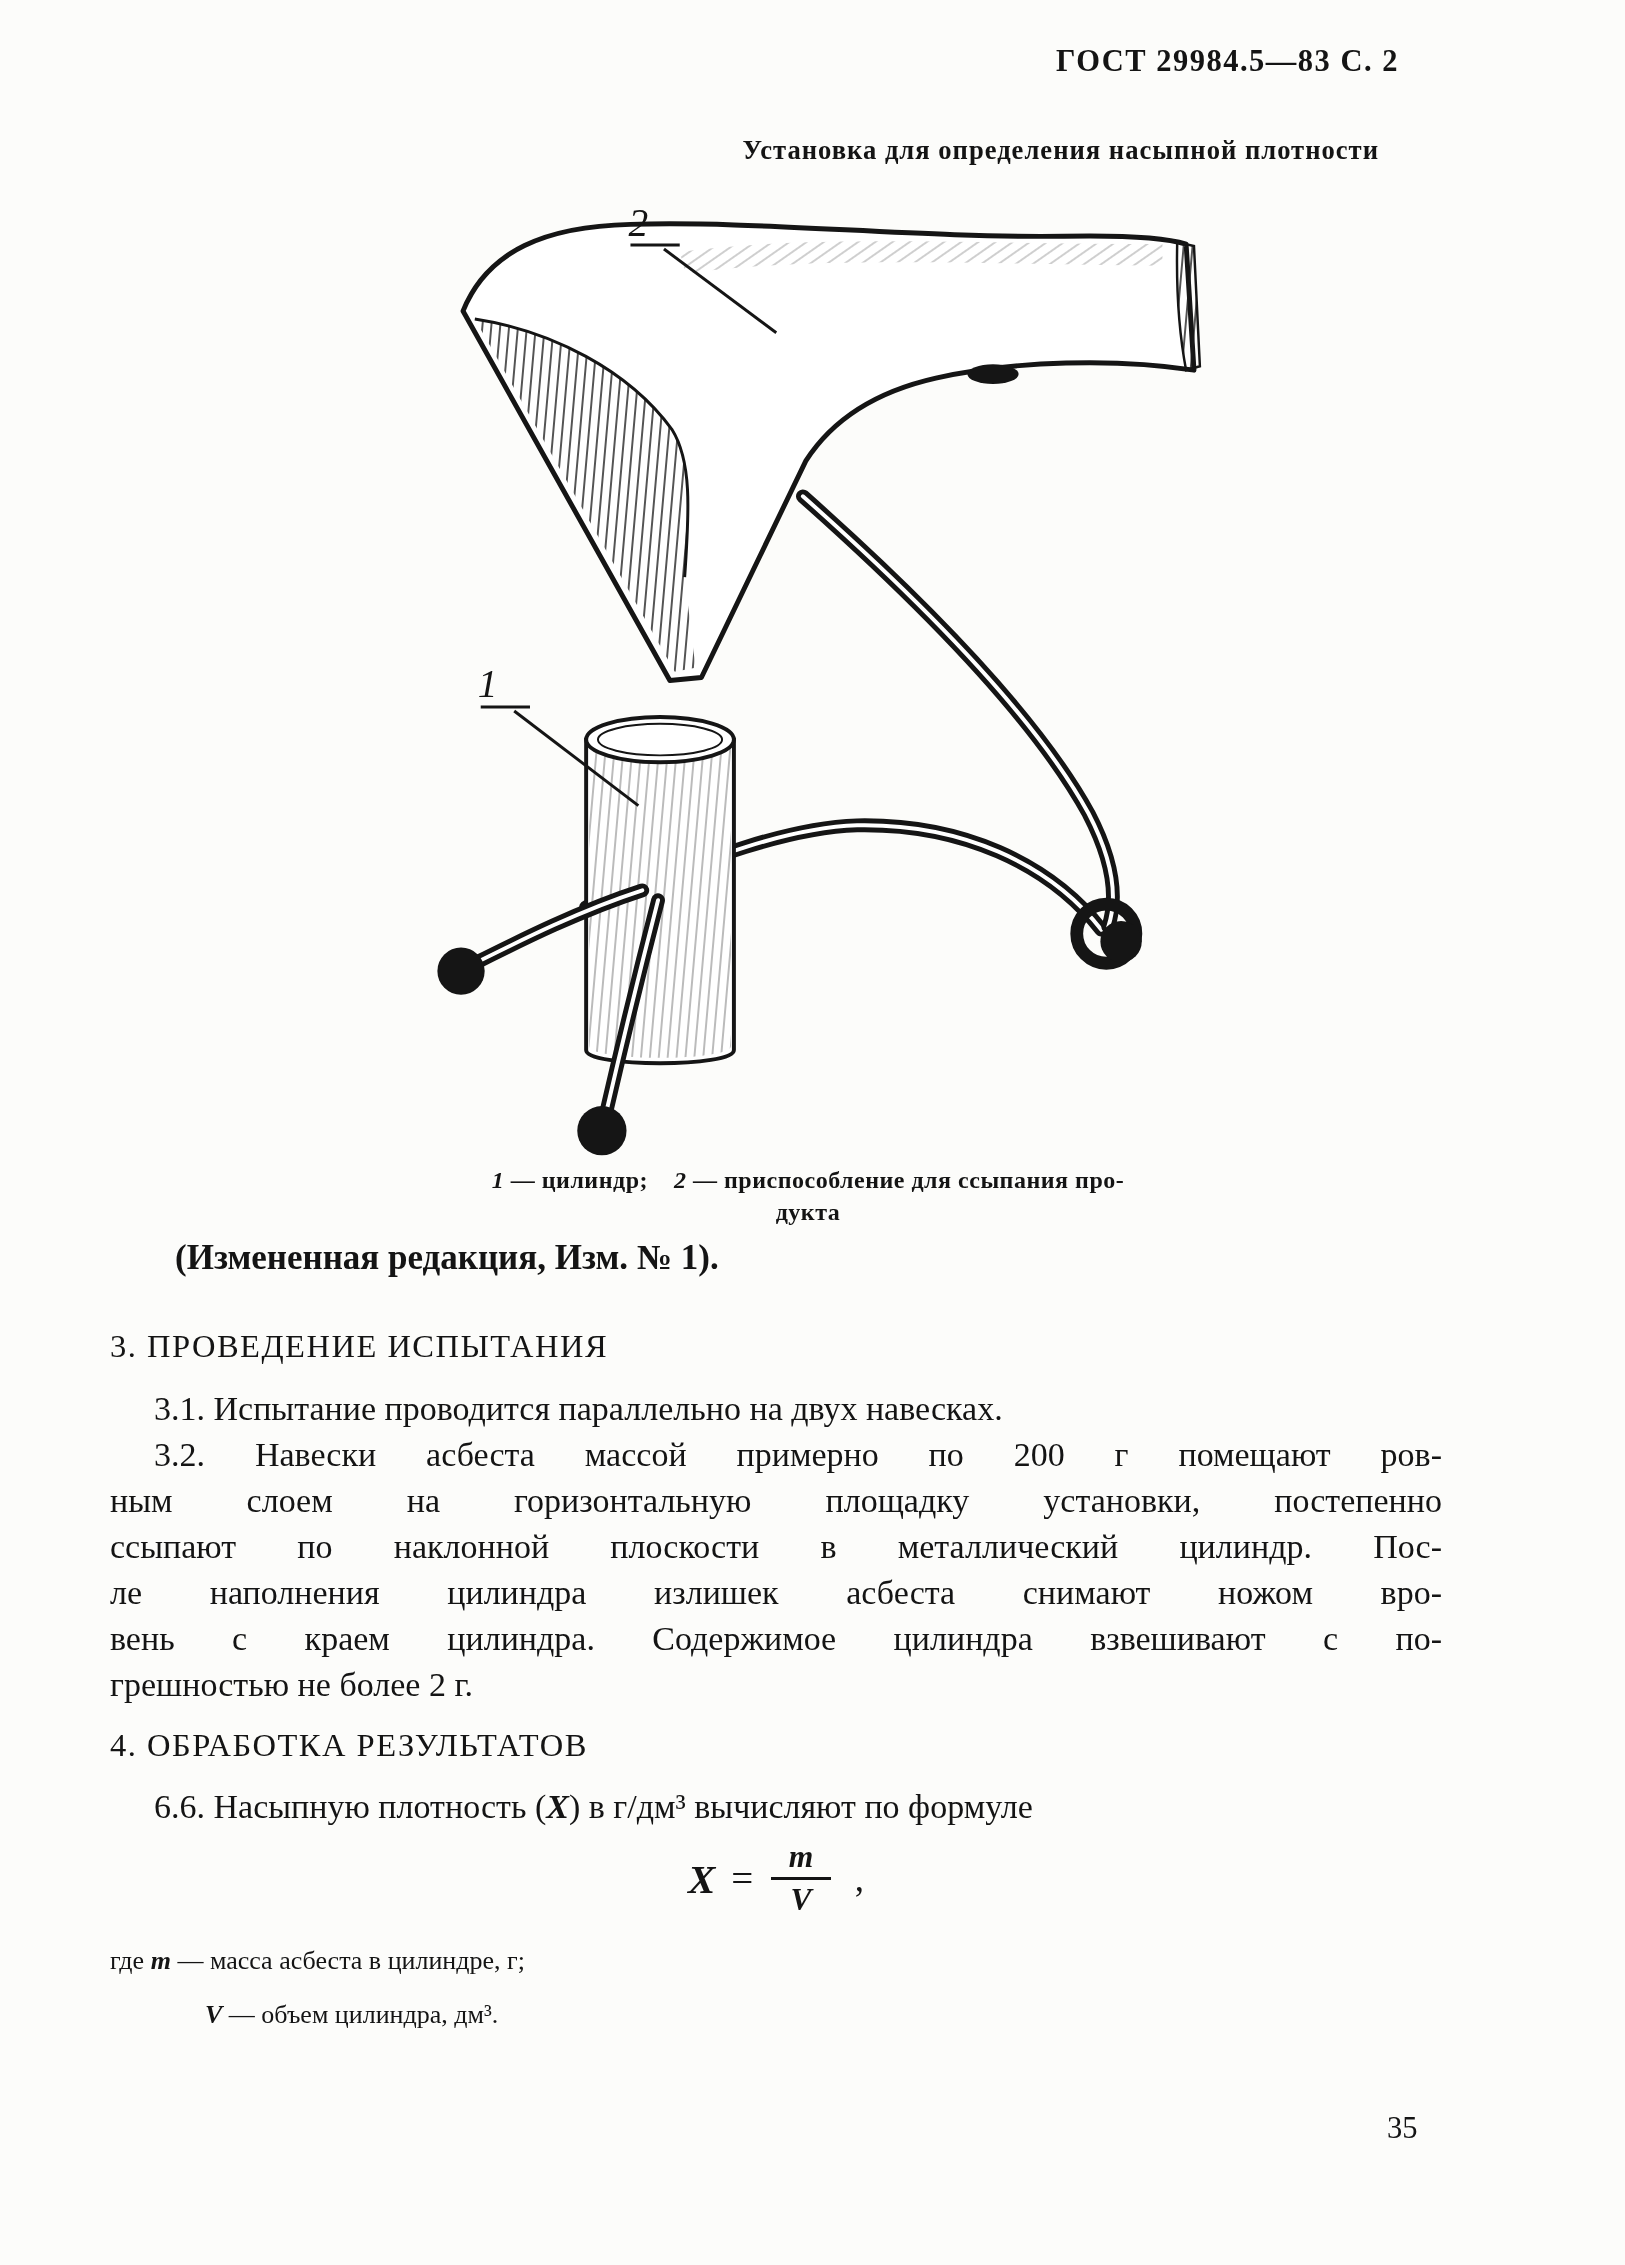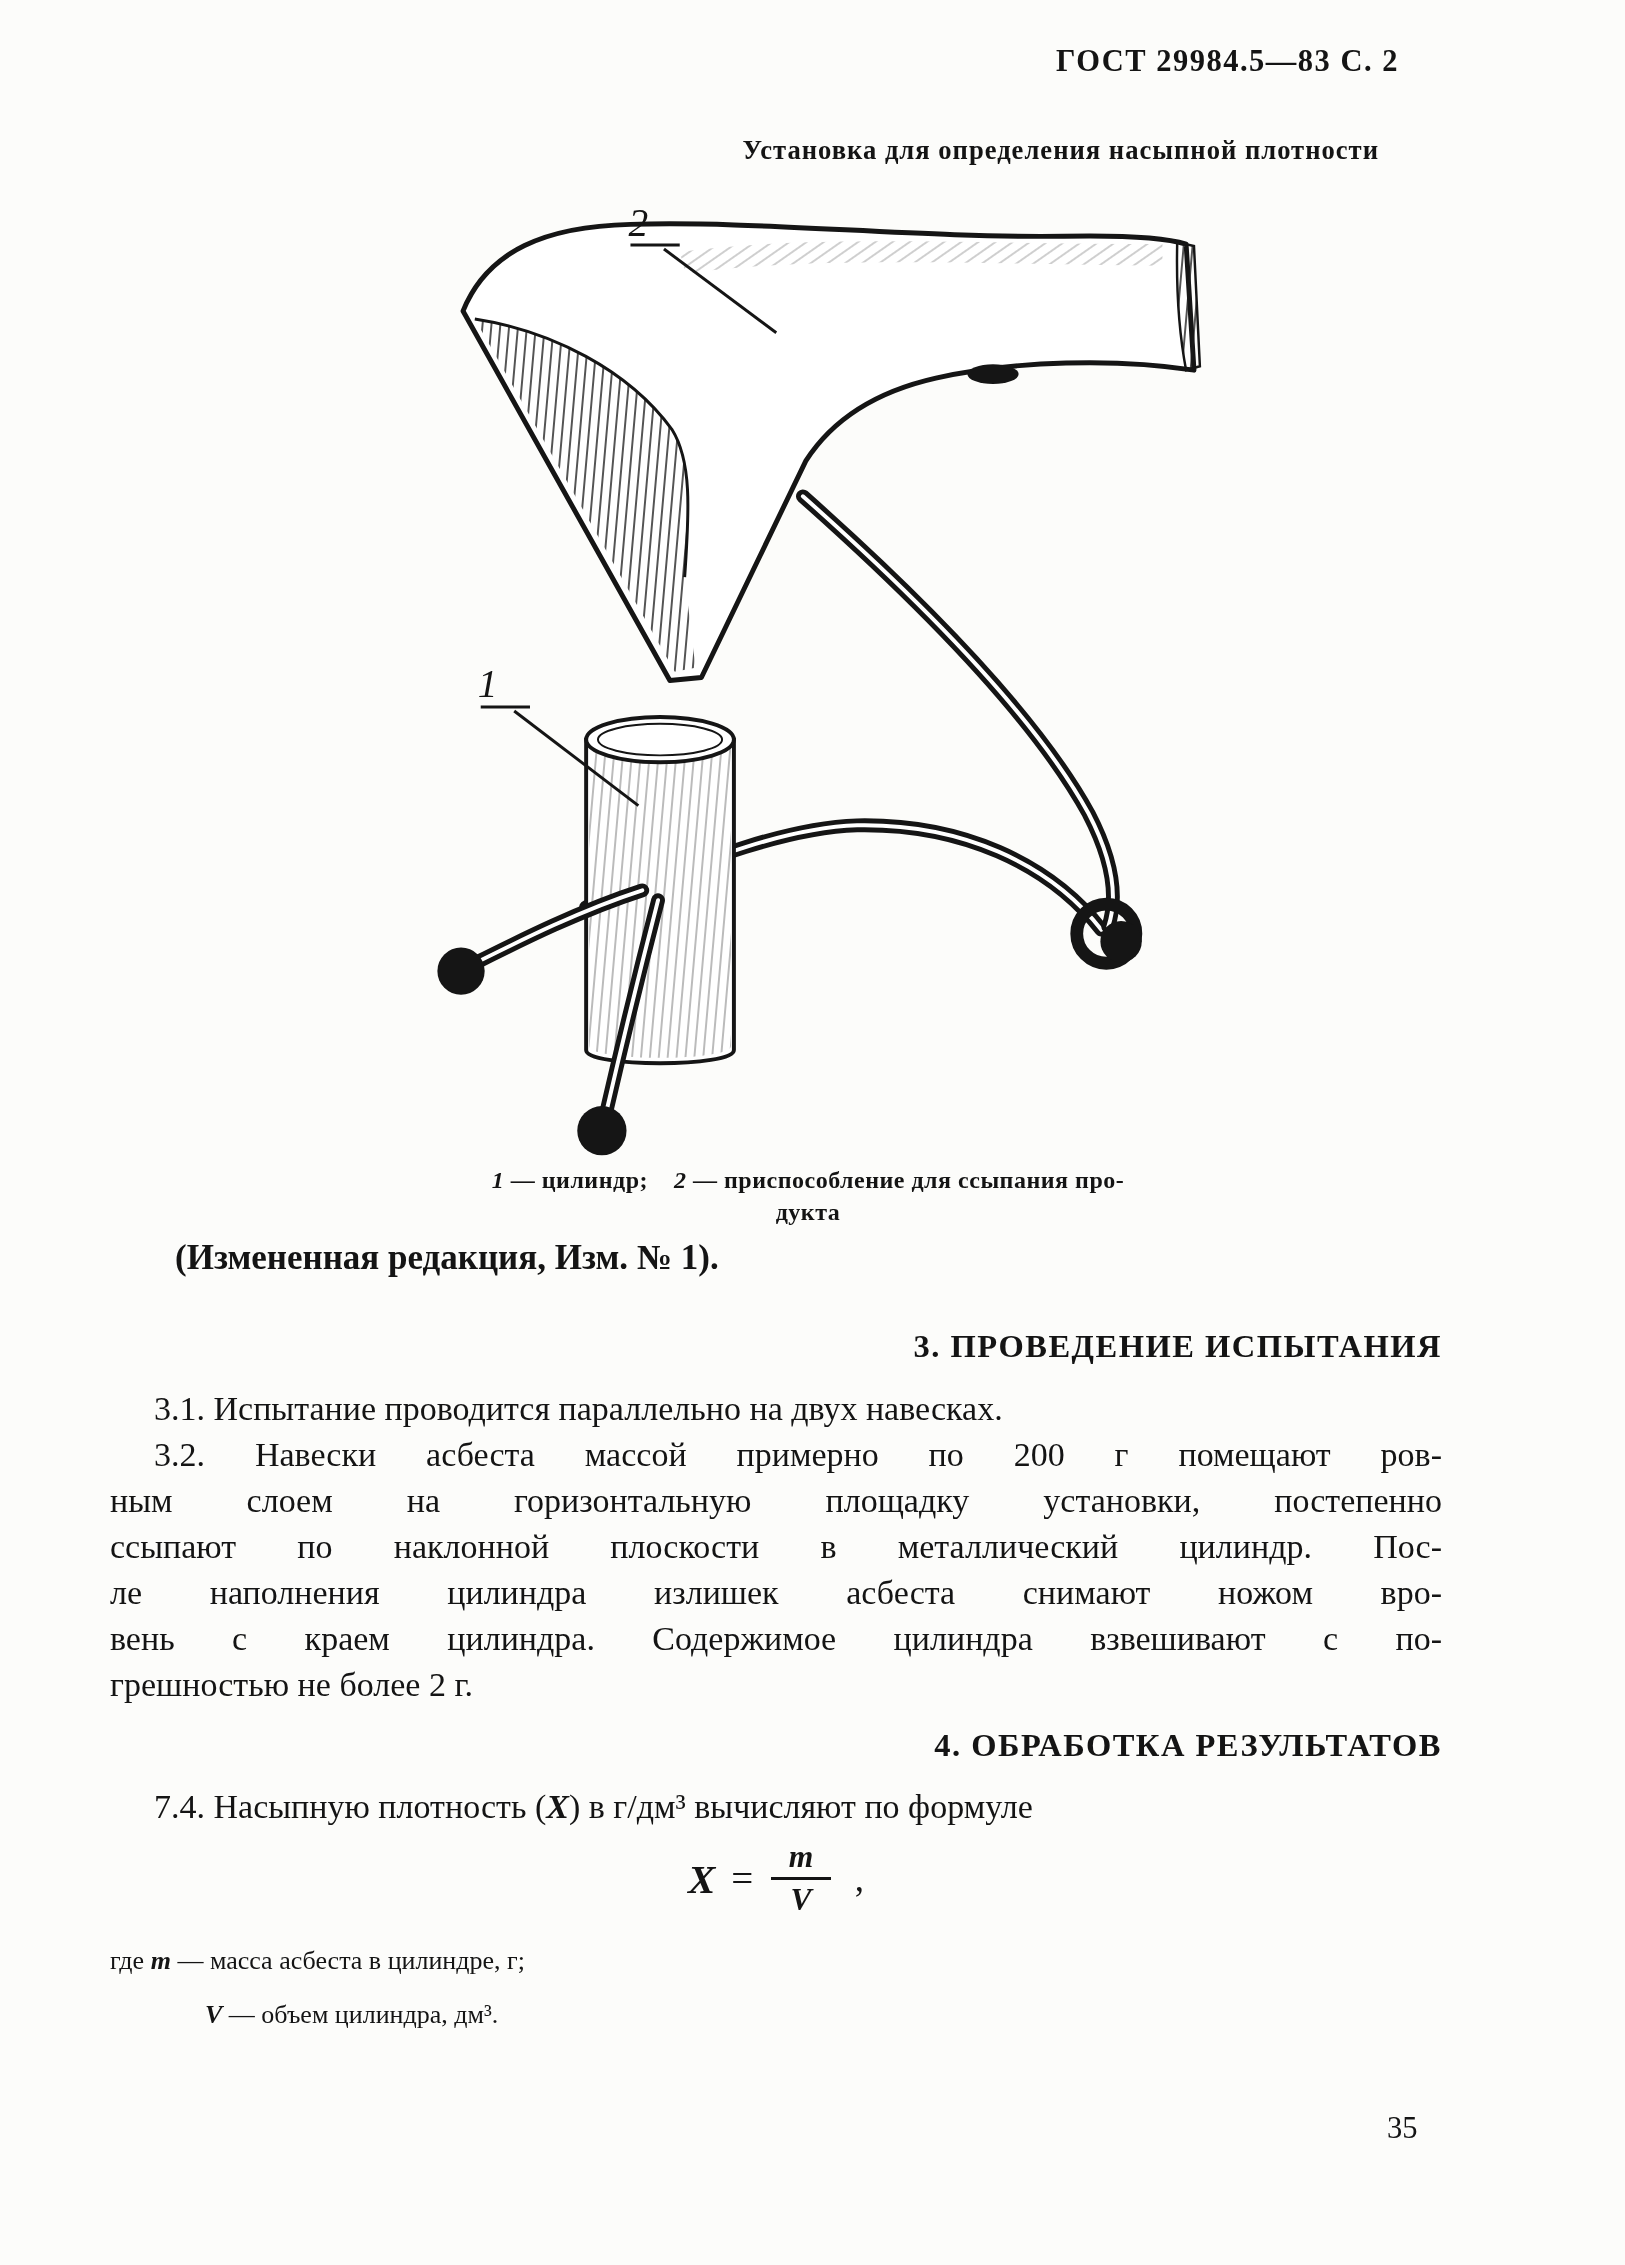--- a/index.html
+++ b/index.html
@@ -23,21 +23,21 @@
   .caption {
     position:absolute; top:1154px; left:296px; width:1024px;
     text-align:center; font-weight:700; font-size:24px; line-height:31.5px; letter-spacing:0.5px;
   }
   .revision {
     position:absolute; top:1227px; left:175px;
     font-weight:700; font-size:35px;
   }
   .h-sec {
     position:absolute; left:110px; width:1332px;
-    text-align:right; font-weight:700; font-size:32.5px; letter-spacing:1.5px;
+    text-align:left; font-weight:400; font-size:32.5px; letter-spacing:1.5px;
   }
   .h3 { top:1317px; }
   .h4 { top:1716px; }
   .body3 {
     position:absolute; top:1375px; left:110px; width:1332px;
     font-size:34px; line-height:46px;
   }
   .p31 { text-indent:44px; }
   .jline { text-align:justify; text-align-last:justify; }
   .jline.first { text-indent:44px; }
@@ -157,21 +157,21 @@
     <div class="jline first">3.2. Навески асбеста массой примерно по 200 г помещают ров-</div>
     <div class="jline">ным слоем на горизонтальную площадку установки, постепенно</div>
     <div class="jline">ссыпают по наклонной плоскости в металлический цилиндр. Пос-</div>
     <div class="jline">ле наполнения цилиндра излишек асбеста снимают ножом вро-</div>
     <div class="jline">вень с краем цилиндра. Содержимое цилиндра взвешивают с по-</div>
     <div class="jline last">грешностью не более 2 г.</div>
   </div>
 
   <div class="h-sec h4">4. ОБРАБОТКА РЕЗУЛЬТАТОВ</div>
 
-  <div class="p41"><span>7.4. Насыпную плотность (</span><span class="var">X</span><span>) в г/дм³ вычисляют по формуле</span></div>
+  <div class="p41"><span>6.6. Насыпную плотность (</span><span class="var">X</span><span>) в г/дм³ вычисляют по формуле</span></div>
 
   <div class="formula">
     <span class="fvar">X</span>
     <span>=</span>
     <span class="frac">
       <span class="num">m</span>
       <span class="den">V</span>
     </span>
     <span class="ftail">,</span>
   </div>

